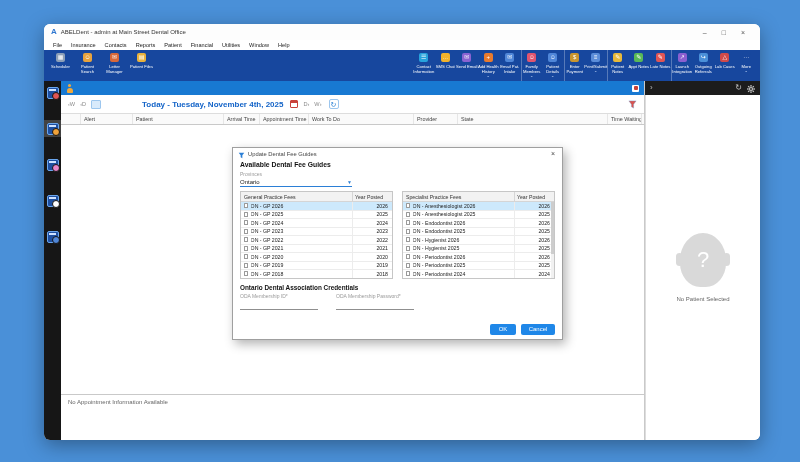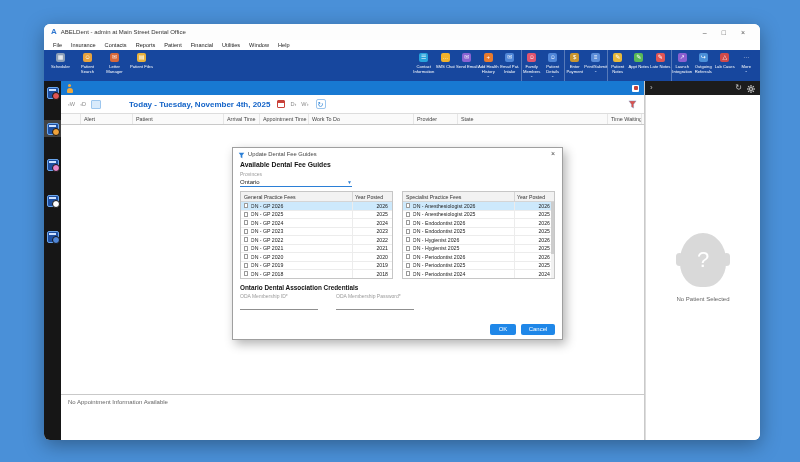--- a/index.html
+++ b/index.html
@@ -51,21 +51,21 @@
   .person-ico { width:7px; height:9px; position:relative; }
   .person-ico::before { content:""; position:absolute; left:2px; top:0; width:3.4px; height:3.4px; border-radius:50%; background:#f2a93b; }
   .person-ico::after { content:""; position:absolute; left:0.5px; bottom:0; width:6.4px; height:4.4px; border-radius:3px 3px 1px 1px; background:#f2a93b; }
   .strip-right-ico { margin-left:auto; width:7px; height:7px; background:#fff; border-radius:1px; position:relative; }
   .strip-right-ico::after { content:""; position:absolute; inset:1.5px; background:#c9423a; border-radius:1px; }
 
   .datebar { height:19px; background:#fff; border-bottom:1px solid #ddd; display:flex; align-items:center;
              padding:0 7px; flex:none; }
   .navtxt { font-size:5.6px; color:#8a8a8a; margin-right:5px; }
   .cal-chip { width:10px; height:9px; background:#d8eafb; border:1px solid #9cc6ee; border-radius:1px; margin-right:4px; }
-  .today { font-size:8px; font-weight:bold; color:#1464c8; margin-left:24px; }
+  .today { font-size:8px; font-weight:bold; color:#1464c8; margin-left:37px; }
   .redcal { width:8px; height:8px; background:#fff; border:1px solid #c9423a; border-radius:1px; margin-left:7px; position:relative; }
   .redcal::before { content:""; position:absolute; left:0; right:0; top:0; height:2.4px; background:#c9423a; }
   .navtxt.after { margin-left:5px; margin-right:0; }
   .refresh-chip { width:10px; height:10px; border:1px solid #9cc6ee; border-radius:2px; margin-left:7px;
                   font-size:7px; line-height:9px; text-align:center; color:#1e7ad2; }
   .funnel { margin-left:auto; }
 
   .colhead { height:11px; background:#fafafa; border-bottom:1px solid #c9c9c9; display:flex; flex:none; font-size:5.4px; color:#444; }
   .col { height:100%; display:flex; align-items:center; padding-left:3px; border-right:1px solid #e6e6e6; overflow:hidden; white-space:nowrap; flex:none; }
   .gridarea { flex:1; background:#fff; }

